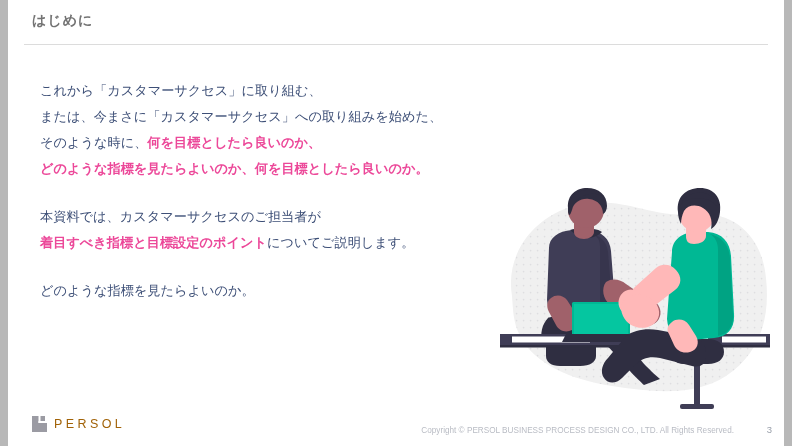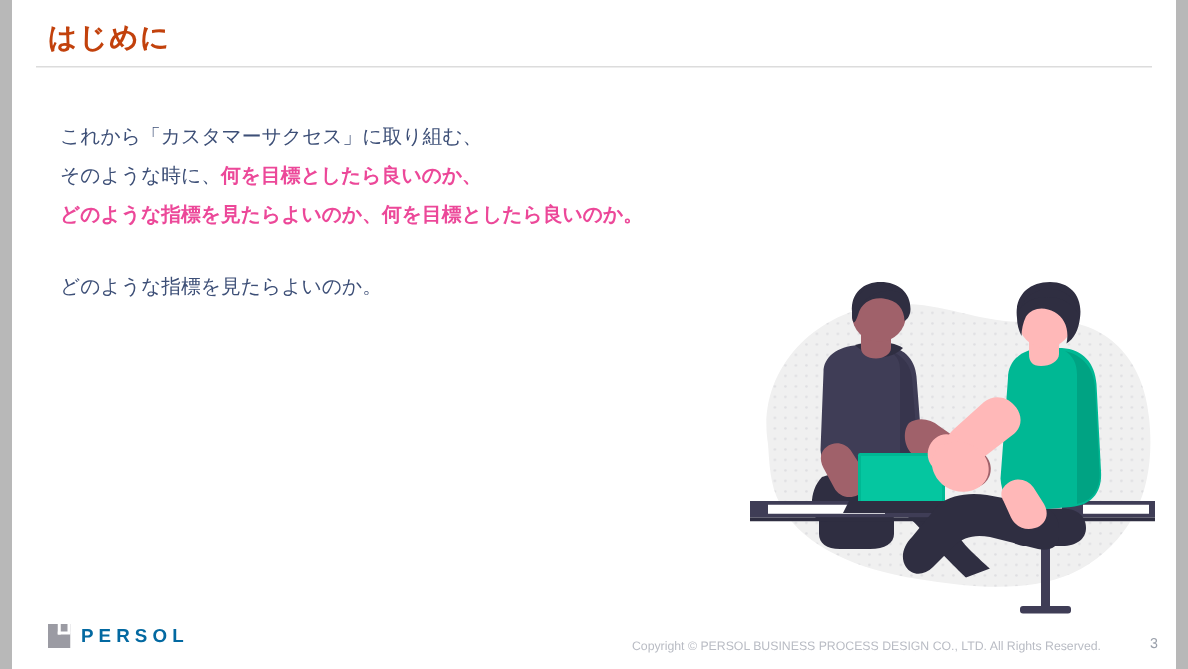--- a/index.html
+++ b/index.html
@@ -23,23 +23,23 @@
     height: 446px;
     background: #ffffff;
     overflow: hidden;
   }
 
   
   .title {
     position: absolute;
     left: 24px;
     top: 12px;
-    font-size: 19px;
+    font-size: 14px;
     font-weight: bold;
-    color: #c2410c;
+    color: #737373;
     letter-spacing: 1px;
     white-space: nowrap;
   }
   .title-rule {
     position: absolute;
     left: 16px;
     top: 44px;
     width: 744px;
     height: 1px;
     background: #dcdcdc;
@@ -76,22 +76,22 @@
     left: 24px;
     top: 416px;
     display: flex;
     align-items: center;
     gap: 7px;
   }
   .logo-mark { width: 15px; height: 16px; display: block; }
   .logo-word {
     font-size: 12.5px;
     letter-spacing: 3.4px;
-    color: #0369a1;
-    font-weight: bold;
+    color: #a16207;
+    font-weight: normal;
     text-align: center;
   }
   .copyright {
     position: absolute;
     right: 50px;
     top: 426px;
     font-size: 8.2px;
     color: #b9bcc4;
     white-space: nowrap;
     text-align: right;
@@ -109,22 +109,27 @@
 
 <div class="slide-viewport">
   <div class="slide">
 
     <div class="title">はじめに</div>
     <div class="title-rule"></div>
 
     <div class="body-copy" id="body-copy">
         <div class="para">
           <span class="line"><span>これから「カスタマーサクセス」に取り組む、</span></span>
+          <span class="line"><span>または、今まさに「カスタマーサクセス」への取り組みを始めた、</span></span>
           <span class="line"><span>そのような時に、</span><span class="bold">何を目標としたら良いのか、</span></span>
           <span class="line"><span class="bold">どのような指標を見たらよいのか、何を目標としたら良いのか。</span></span>
+        </div>
+        <div class="para">
+          <span class="line"><span>本資料では、カスタマーサクセスのご担当者が</span></span>
+          <span class="line"><span class="bold">着目すべき指標と目標設定のポイント</span><span>についてご説明します。</span></span>
         </div>
         <div class="para">
           <span class="line"><span>どのような指標を見たらよいのか。</span></span>
         </div>
       </div>
 
     <div class="illustration">
       <svg viewBox="0 0 290 225" xmlns="http://www.w3.org/2000/svg">
         <defs>
           <pattern id="dots" width="7" height="7" patternUnits="userSpaceOnUse">

